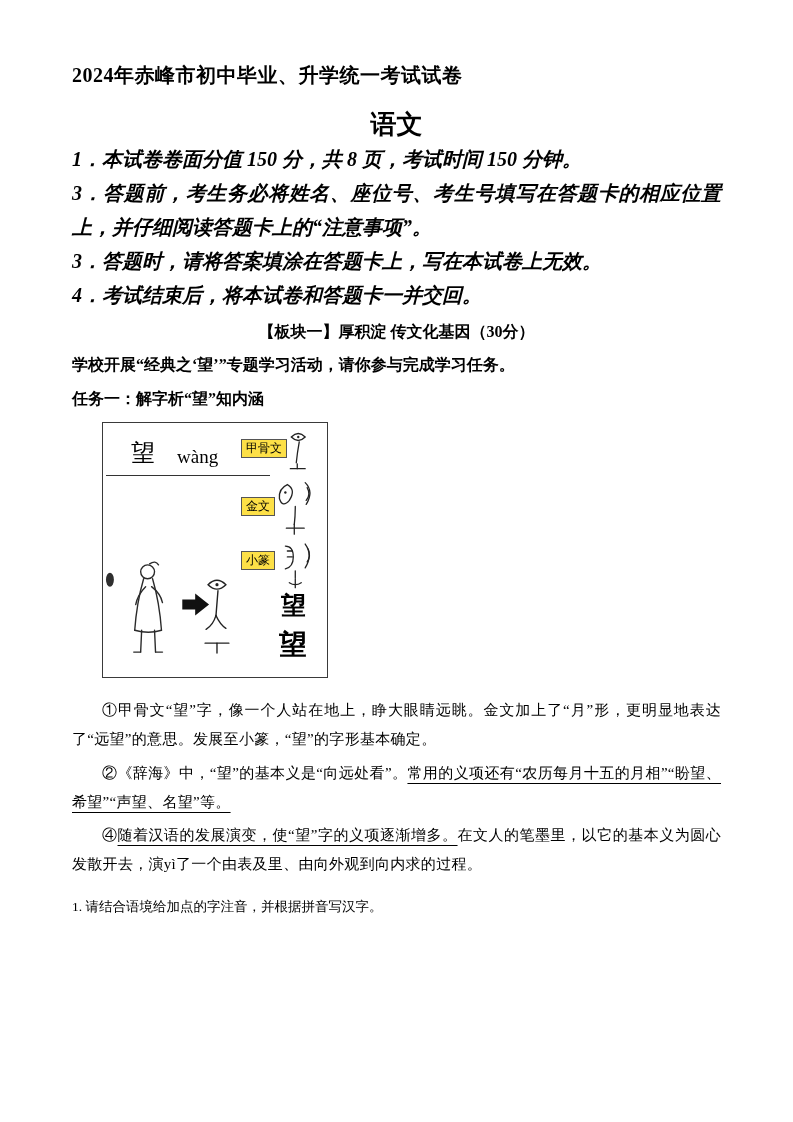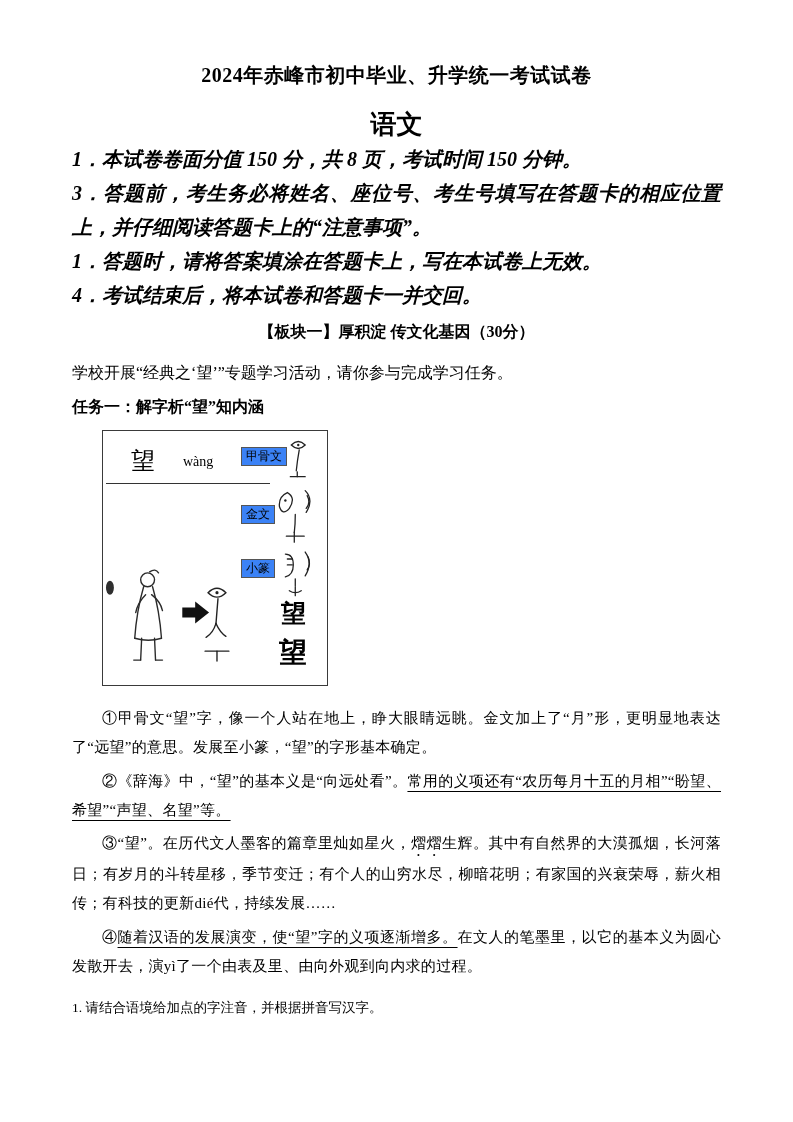--- a/index.html
+++ b/index.html
@@ -11,21 +11,21 @@
   }
   .page {
     position: relative;
     width: 793px; height: 1122px;
     padding: 52px 72px 0 72px;
     overflow: hidden;
     background: #fff;
   }
   .title {
     margin-top: 10px;
-    text-align: center;
+    text-align: left;
     font-size: 20px;
     font-weight: bold;
     letter-spacing: 0.5px;
   }
   .subject {
     margin-top: 18px;
     text-align: center;
     font-size: 26px;
     font-weight: bold;
   }
@@ -41,51 +41,51 @@
     text-align: justify;
     font-style: italic;
   }
   .section-head {
     margin-top: 10px;
     text-align: center;
     font-size: 16px;
     font-weight: bold;
   }
   .intro {
-    margin-top: 20px;
-    font-size: 16px;
-    font-weight: normal;
+    margin-top: 12px;
+    font-size: 16px;
+    font-weight: bold;
   }
   .task-head {
     margin-top: 13px;
     font-size: 16px;
     font-weight: bold;
   }
   .figure {
     position: relative;
     margin: 12px 0 0 30px;
     width: 226px; height: 256px;
     border: 1px solid #3a3a3a;
     background: #fff;
   }
   .fig-char {
     position: absolute; left: 28px; top: 18px;
     font-size: 24px; line-height: 1;
   }
   .fig-pinyin {
-    position: absolute; left: 80px; top: 24px;
-    font-size: 14px; line-height: 1;
+    position: absolute; left: 74px; top: 24px;
+    font-size: 19px; line-height: 1;
   }
   .fig-label {
     position: absolute;
     border: 1px solid #555;
     font-size: 12px;
     line-height: 17px;
     padding: 0 4px;
-    background: #3b82f6;
+    background: #fde047;
   }
   .lbl-oracle { left: 138px; top: 16px; }
   .lbl-bronze { left: 138px; top: 74px; }
   .lbl-seal   { left: 138px; top: 128px; }
   .fig-rule {
     position: absolute; left: 3px; top: 52px;
     width: 164px; border-top: 1px solid #333;
   }
   .fig-art {
     position: absolute; inset: 0;
@@ -127,21 +127,21 @@
 </head>
 <body>
 
 <div class="page">
 
   <div class="title">2024年赤峰市初中毕业、升学统一考试试卷</div>
   <div class="subject">语文</div>
 
   <div class="notice-item">1．本试卷卷面分值 150 分，共 8 页，考试时间 150 分钟。</div>
   <div class="notice-item">3．答题前，考生务必将姓名、座位号、考生号填写在答题卡的相应位置上，并仔细阅读答题卡上的“注意事项”。</div>
-  <div class="notice-item">1．答题时，请将答案填涂在答题卡上，写在本试卷上无效。</div>
+  <div class="notice-item">3．答题时，请将答案填涂在答题卡上，写在本试卷上无效。</div>
   <div class="notice-item">4．考试结束后，将本试卷和答题卡一并交回。</div>
 
   <div class="section-head">【板块一】厚积淀 传文化基因（30分）</div>
   <div class="intro">学校开展“经典之‘望’”专题学习活动，请你参与完成学习任务。</div>
   <div class="task-head">任务一：解字析“望”知内涵</div>
 
   <div class="figure">
     <span class="fig-char">望</span>
     <span class="fig-pinyin">wàng</span>
     <span class="fig-label lbl-oracle">甲骨文</span>
@@ -210,19 +210,18 @@
     </svg>
 
     <span class="fig-glyph g1">望</span>
     <span class="fig-glyph g2">望</span>
   </div>
 
   <p class="para first"><span>①甲骨文“望”字，像一个人站在地上，睁大眼睛远眺。金文加上了“月”形，更明显地表达了“远望”的意思。发展至小篆，“望”的字形基本确定。</span></p>
 
   <p class="para"><span>②《辞海》中，“望”的基本义是“向远处看”。</span><span class="ul">常用的义项还有“农历每月十五的月相”“盼望、希望”“声望、名望”等。</span></p>
 
-  <p class="para"><span>③“望”。在历代文人墨客的篇章里灿如星火，</span><span class="dot">熠熠</span><span>生辉。其中有自然界的大漠孤烟，长河落日；有岁月的斗转星移，季节变迁；有个人的山穷水尽，柳暗花明；有家国的兴衰荣辱，薪火相传；有科技的更新dié代，持续发展……</span></p>
 
   <p class="para"><span>④</span><span class="ul">随着汉语的发展演变，使“望”字的义项逐渐增多。</span><span>在文人的笔墨里，以它的基本义为圆心发散开去，演yì了一个由表及里、由向外观到向内求的过程。</span></p>
 
   <p class="question"><span>1. 请结合语境给加点的字注音，并根据拼音写汉字。</span></p>
 
 </div>
 
 </body></html>

